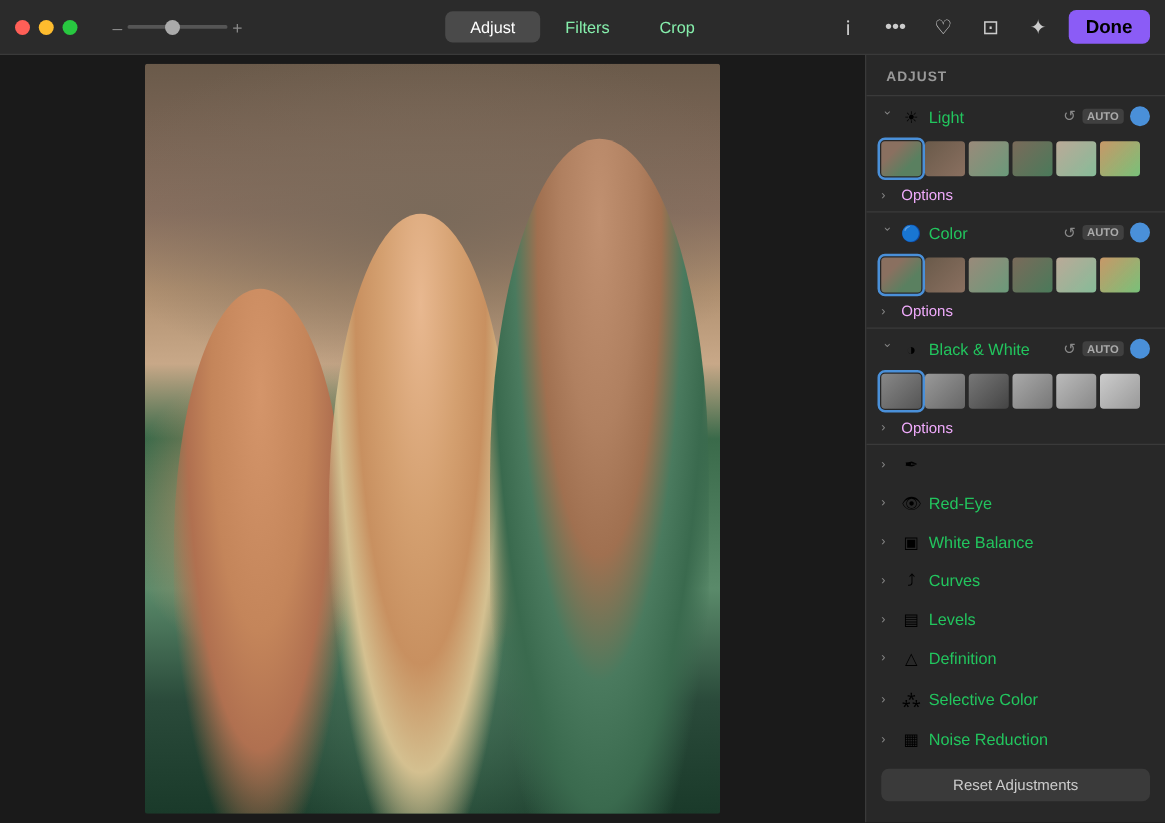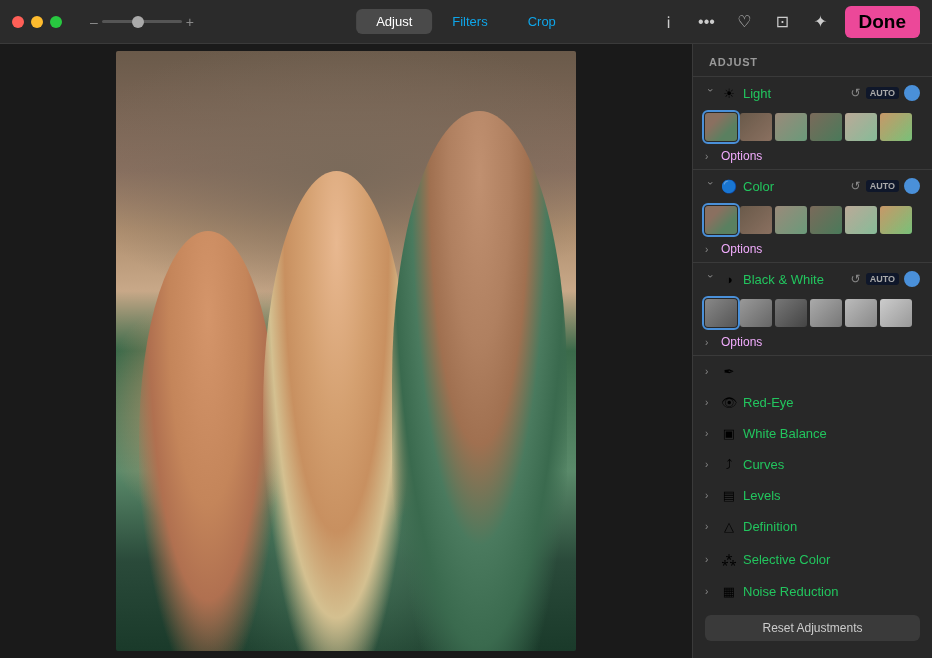--- a/index.html
+++ b/index.html
@@ -74,21 +74,21 @@
     .titlebar-center {
       position: absolute;
       left: 50%;
       transform: translateX(-50%);
       display: flex;
       gap: 0;
     }
     .tab-btn {
       padding: 5px 20px;
       font-size: 13px;
-      color: #0ea5e9;
+      color: #86efac;
       background: transparent;
       border: none;
       cursor: pointer;
       border-radius: 6px;
     }
     .tab-btn.active {
       background: #4a4a4a;
       color: #fff;
     }
 
@@ -104,26 +104,26 @@
       font-size: 16px;
       cursor: pointer;
       width: 28px;
       height: 28px;
       display: flex;
       align-items: center;
       justify-content: center;
       border-radius: 5px;
     }
     .done-btn {
-      background: #ec4899;
+      background: #8b5cf6;
       color: #000;
       border: none;
       border-radius: 6px;
       padding: 5px 14px;
-      font-size: 19px;
+      font-size: 15px;
       font-weight: 600;
       cursor: pointer;
     }
 
     
     .main-content {
       display: flex;
       flex: 1;
       overflow: hidden;
     }
@@ -244,21 +244,21 @@
       display: flex;
       align-items: center;
       gap: 5px;
     }
     .undo-icon {
       color: #888;
       font-size: 12px;
       cursor: pointer;
     }
     .auto-badge {
-      background: #0f172a;
+      background: #404040;
       color: #aaa;
       font-size: 9px;
       padding: 1px 4px;
       border-radius: 3px;
       font-weight: 600;
     }
     .toggle-circle {
       width: 16px;
       height: 16px;
       border-radius: 50%;

